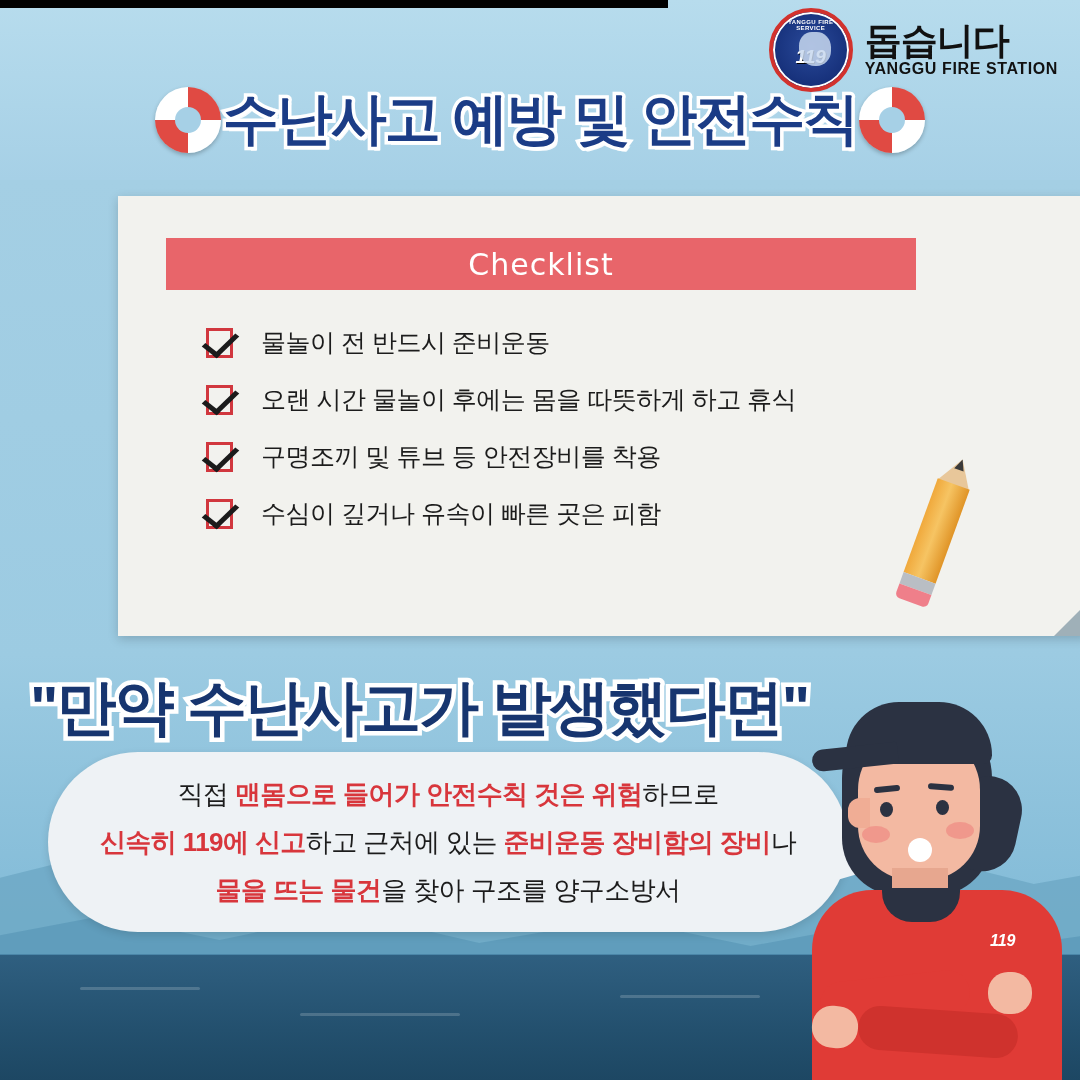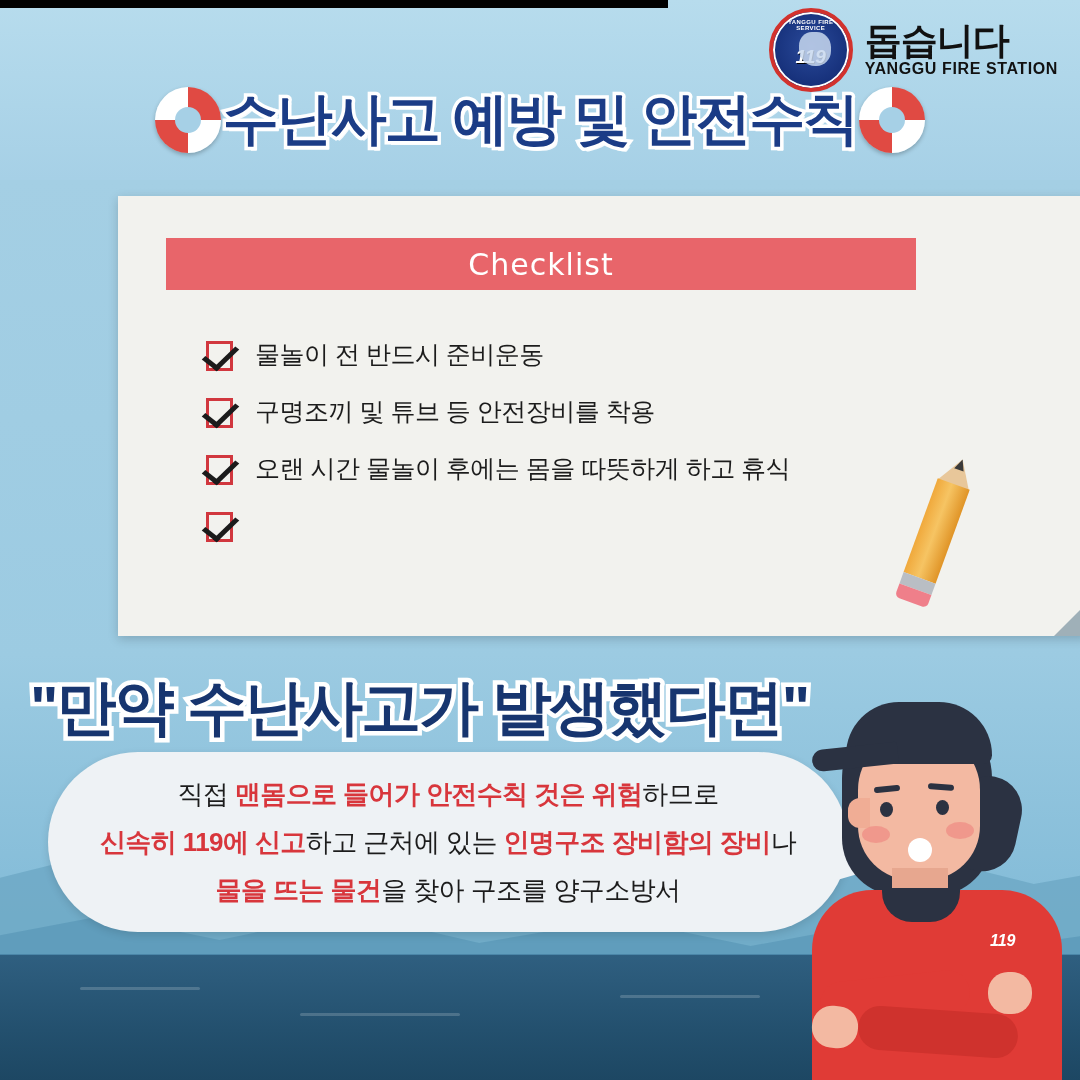--- a/index.html
+++ b/index.html
@@ -137,21 +137,21 @@
     position: absolute; left: 48px; top: 42px; width: 750px; height: 52px;
     background: #e8656a;
     display: flex; align-items: center; justify-content: center;
   }
   .checklist-header span {
     color: #fff; font-size: 30px; letter-spacing: 1px;
     font-family: "DejaVu Sans", sans-serif;
   }
   .items { position: absolute; left: 88px; top: 118px; width: 720px; }
   .item {
-    display: flex; align-items: flex-end; gap: 22px;
+    display: flex; align-items: center; gap: 28px;
     height: 57px;
   }
   .chk {
     position: relative;
     width: 27px; height: 30px; border: 3px solid #d1373e;
     flex: none;
   }
   .chk::after {
     content: ""; position: absolute; left: 2px; top: -5px;
     width: 14px; height: 26px;
@@ -357,49 +357,50 @@
     <div class="checklist-header">
       <span>Checklist</span>
     </div>
     <div class="items">
       <div class="item">
         <span class="chk"></span>
         <span class="item-label">물놀이 전 반드시 준비운동</span>
       </div>
       <div class="item">
         <span class="chk"></span>
-        <span class="item-label">구명조끼 및 튜브 등 안전장비를 착용</span>
+        <span class="item-label">오랜 시간 물놀이 후에는 몸을 따뜻하게 하고 휴식</span>
       </div>
       <div class="item">
         <span class="chk"></span>
-        <span class="item-label">오랜 시간 물놀이 후에는 몸을 따뜻하게 하고 휴식</span>
+        <span class="item-label">구명조끼 및 튜브 등 안전장비를 착용</span>
       </div>
       <div class="item">
         <span class="chk"></span>
+        <span class="item-label">수심이 깊거나 유속이 빠른 곳은 피함</span>
       </div>
     </div>
   </div>
 
   <div class="pencil">
     <div class="tip"></div>
     <div class="lead"></div>
     <div class="body"></div>
     <div class="ferrule"></div>
     <div class="eraser"></div>
   </div>
 
   <div class="headline">"만약 수난사고가 발생했다면"</div>
 
   <div class="bubble">
     <div class="bubble-lines">
       <div class="bline">
         <span>직접 </span><span class="hl">맨몸으로 들어가 안전수칙 것은 위험</span><span>하므로</span>
       </div>
       <div class="bline">
-        <span class="hl">신속히 119에 신고</span><span>하고 근처에 있는 </span><span class="hl">인명구조 장비함의 장비</span><span>나</span>
+        <span class="hl">신속히 119에 신고</span><span>하고 근처에 있는 </span><span class="hl">준비운동 장비함의 장비</span><span>나</span>
       </div>
       <div class="bline">
         <span class="hl">물을 뜨는 물건</span><span>을 찾아 구조를 양구소방서</span>
       </div>
     </div>
   </div>
 
   <div class="char">
     <div class="c-hair-back"></div>
     <div class="c-pony"></div>

